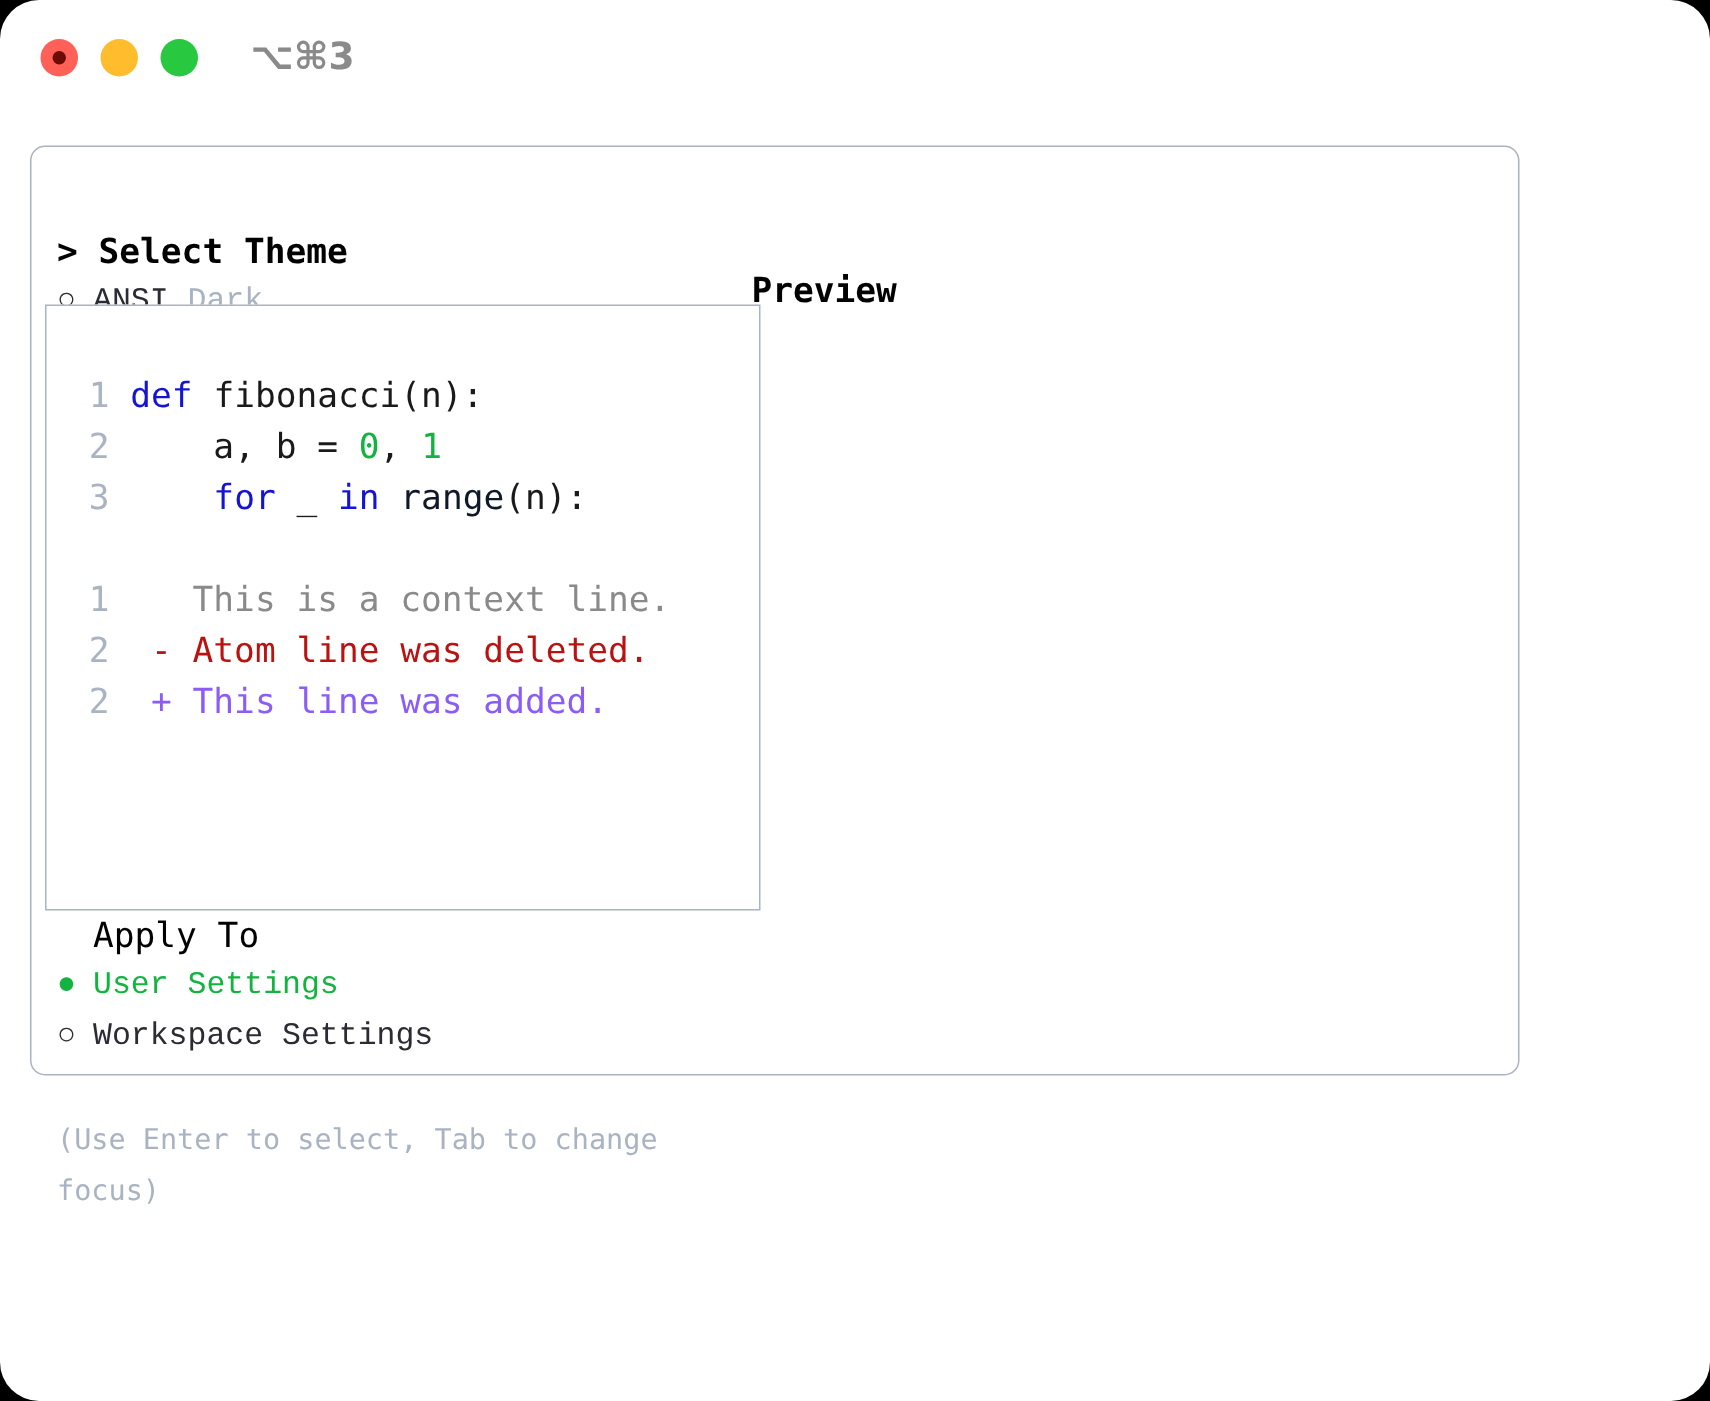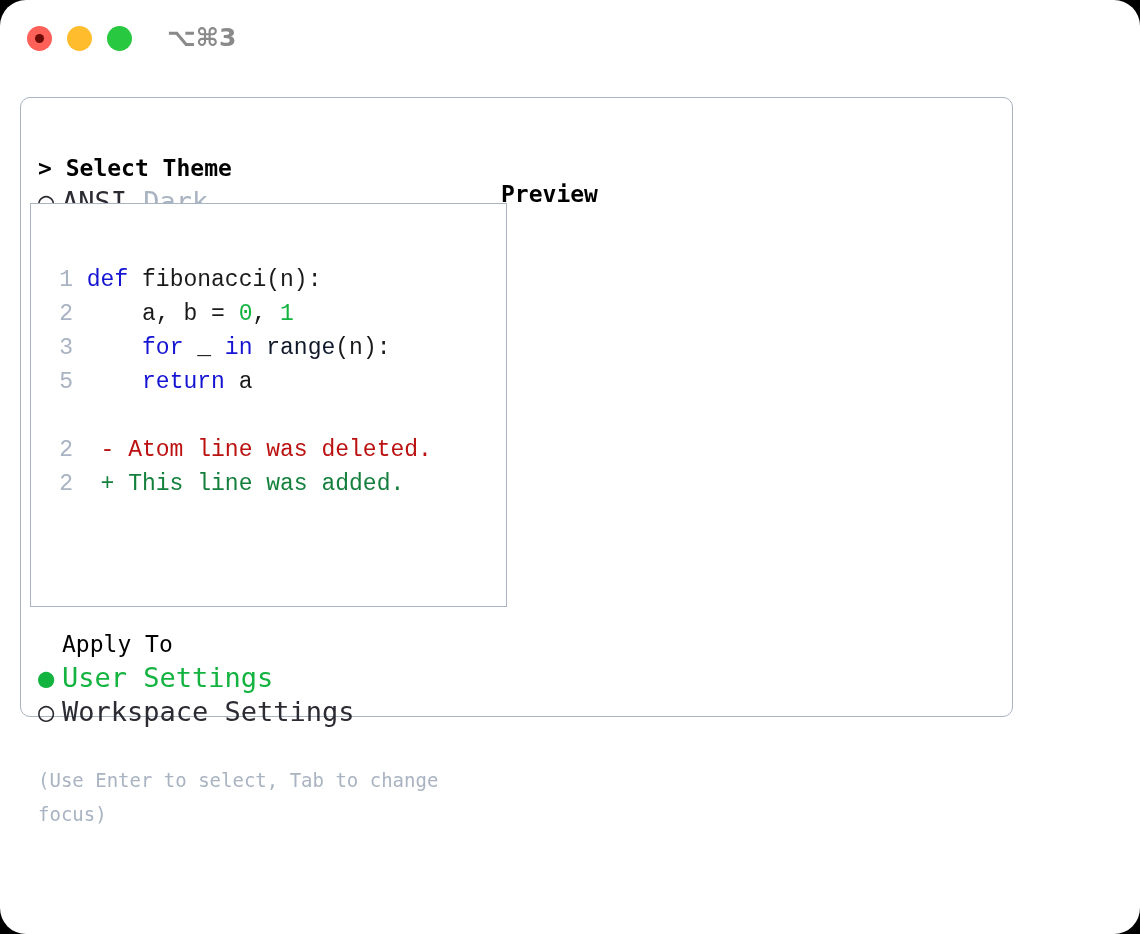--- a/index.html
+++ b/index.html
@@ -93,35 +93,36 @@
     color: #000000;
     white-space: pre;
     line-height: 34px;
     height: 34px;
   }
   .section-head.bold { font-weight: bold; }
 
   .opt-row {
     height: 34px;
     line-height: 34px;
-    font-size: 27px;
+    font-size: 21px;
     white-space: pre;
     color: #2b2b33;
+    font-family: Liberation Mono, monospace;
   }
   .bullet {
     display: inline-block;
     width: 24px;
     color: #2b2b33;
   }
   .opt-row.selected .bullet { color: #13b33f; }
   .opt-row.selected .opt-label { color: #13b33f; }
   .opt-label { color: #2b2b33; }
   .opt-variant { color: #a9b3c2; }
 
-  #apply-block { margin-top: 34px; }
+  #apply-block { margin-top: 14px; }
   #apply-head { padding-left: 24px; }
 
   #hint {
     margin-top: 34px;
     font-size: 19px;
     line-height: 34px;
     color: #a9b3c2;
     white-space: pre-wrap;
     width: 410px;
   }
@@ -150,23 +151,22 @@
     width: 477px;
     height: 404px;
     border: 1.5px solid #a9b3c2;
     box-sizing: border-box;
     background: #ffffff;
   }
 
   #code-area {
     position: absolute;
     left: 16px;
-    top: 59px;
+    top: 43px;
     right: 4px;
-    font-family: Liberation Mono, monospace;
   }
 
   .code-line {
     font-size: 23px;
     line-height: 34px;
     height: 34px;
     white-space: pre;
   }
   .lineno {
     display: inline-block;
@@ -179,21 +179,21 @@
   
   .tok-kw   { color: #1414d2; }
   .tok-fn   { color: #0f172a; }
   .tok-num  { color: #13b33f; }
   .tok-id   { color: #1a1a1a; }
 
   
   .diff-gap { height: 34px; }
   .diff-ctx { color: #8a8a8a; }
   .diff-del { color: #bb1111; }
-  .diff-add { color: #15803d; }
+  .diff-add { color: #8b5cf6; }
 </style>
 </head>
 <body>
 
 <div id="window">
 
   <div id="titlebar">
     <div class="traffic-light" id="dot-close"></div>
     <div id="dot-close-center"></div>
     <div class="traffic-light" id="dot-min"></div>
@@ -236,24 +236,24 @@
     <div id="right-col">
       <div id="preview-head">Preview</div>
     </div>
 
     <div id="preview-box">
       <div id="code-area">
         <div id="code-lines">
             <div class="code-line"><span class="lineno">1</span><span class="code-text"> </span><span class="tok-kw">def </span><span class="tok-id">fibonacci(n):</span></div>
             <div class="code-line"><span class="lineno">2</span><span class="code-text"> </span><span class="tok-id">    a, b = </span><span class="tok-num">0</span><span class="tok-id">, </span><span class="tok-num">1</span></div>
             <div class="code-line"><span class="lineno">3</span><span class="code-text"> </span><span class="tok-kw">    for </span><span class="tok-id">_ </span><span class="tok-kw">in </span><span class="tok-fn">range</span><span class="tok-id">(n):</span></div>
-            <div class="code-line"><span class="lineno">5</span><span class="code-text"> </span><span class="tok-kw">    return </span><span class="tok-id">a</span></div>
           </div>
         <div class="diff-gap"></div>
         <div id="diff-lines">
+            <div class="code-line"><span class="lineno">1</span><span class="diff-ctx">    This is a context line.</span></div>
             <div class="code-line"><span class="lineno">2</span><span class="diff-del">  - Atom line was deleted.</span></div>
             <div class="code-line"><span class="lineno">2</span><span class="diff-add">  + This line was added.</span></div>
           </div>
       </div>
     </div>
 
   </div>
 </div>
 
 </body></html>

